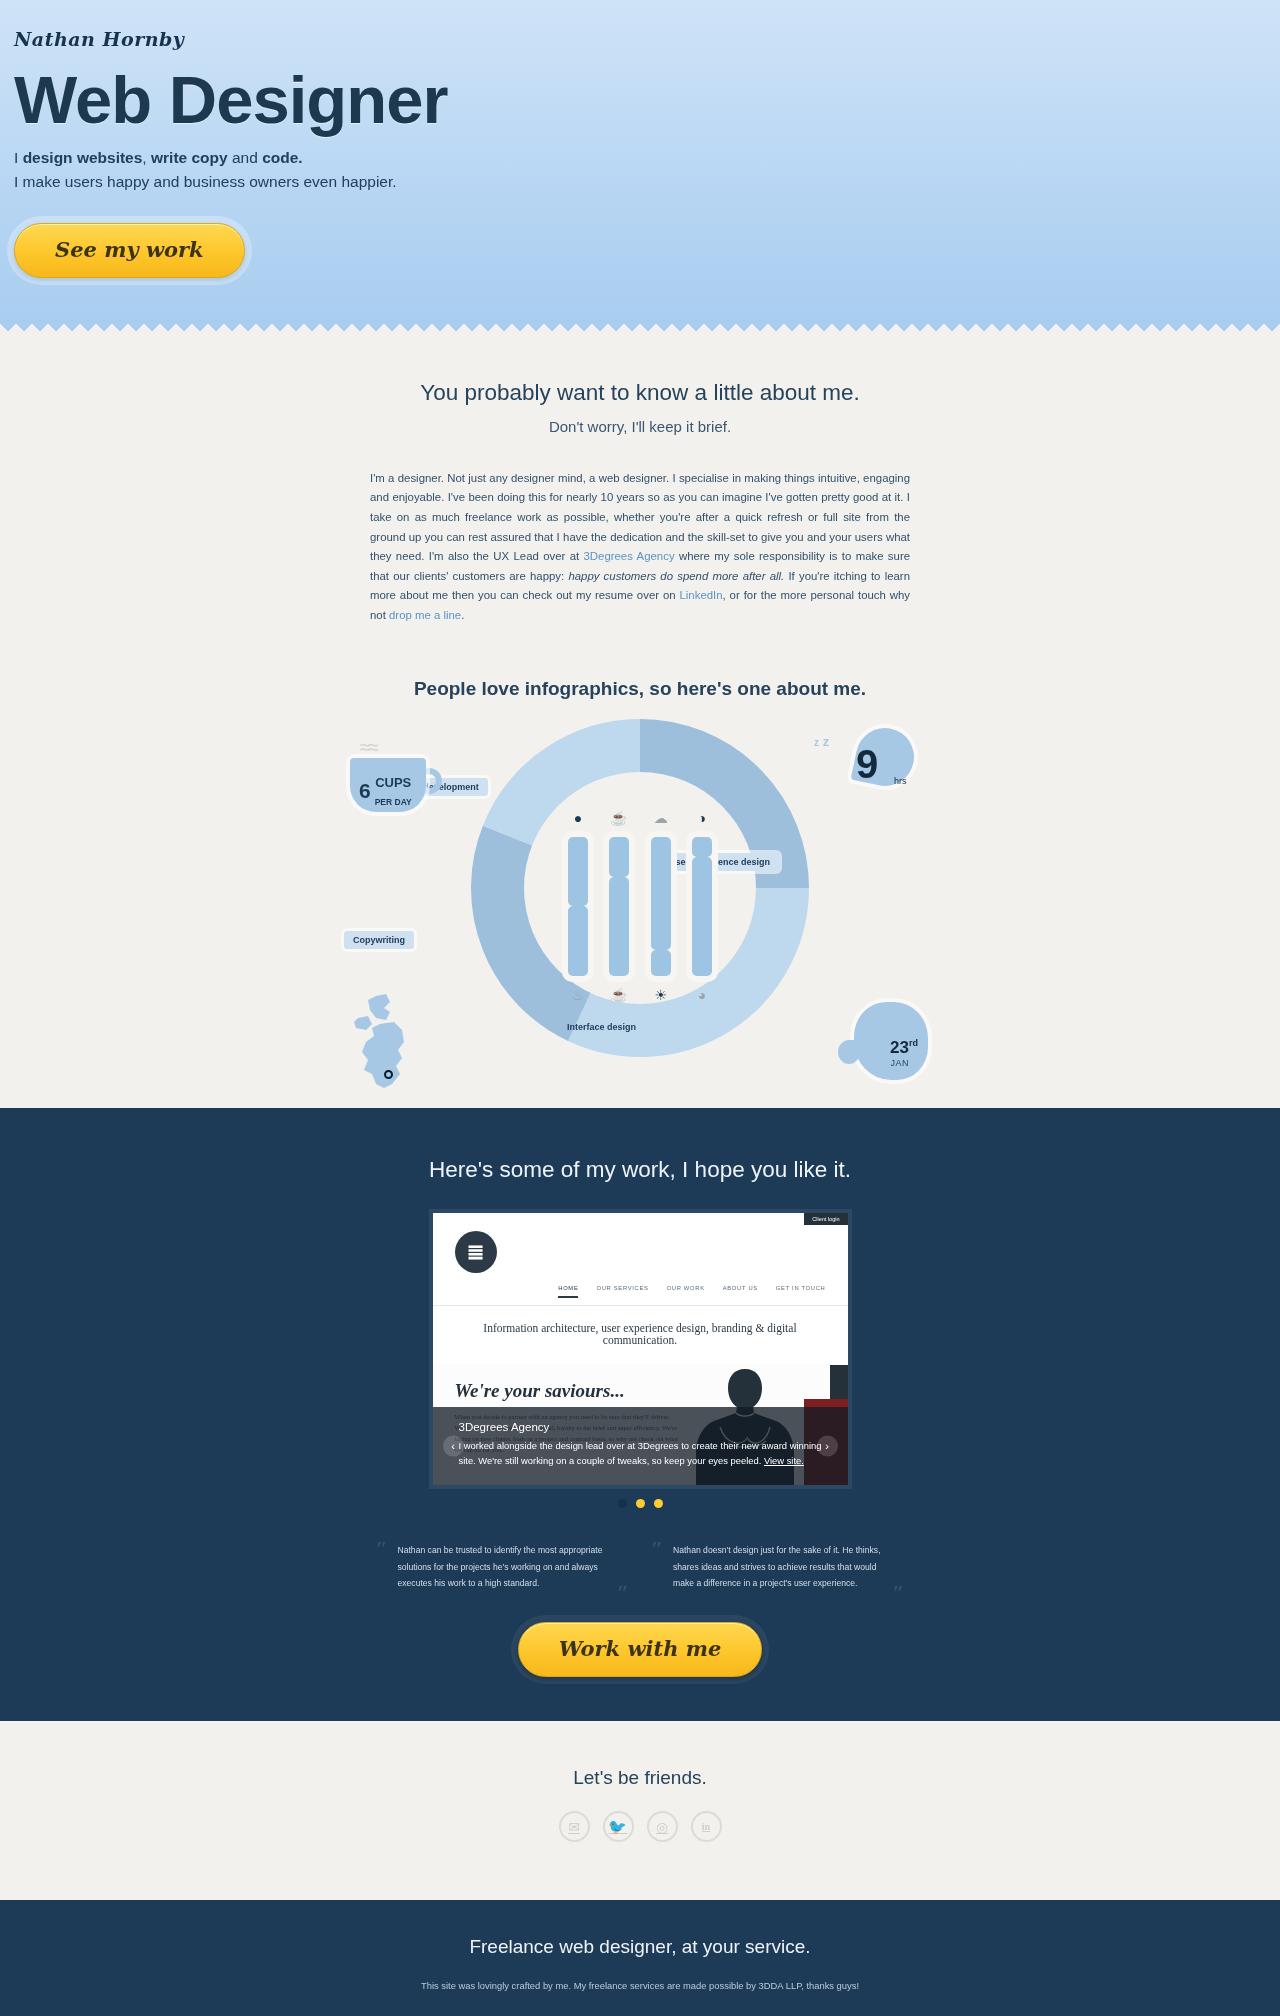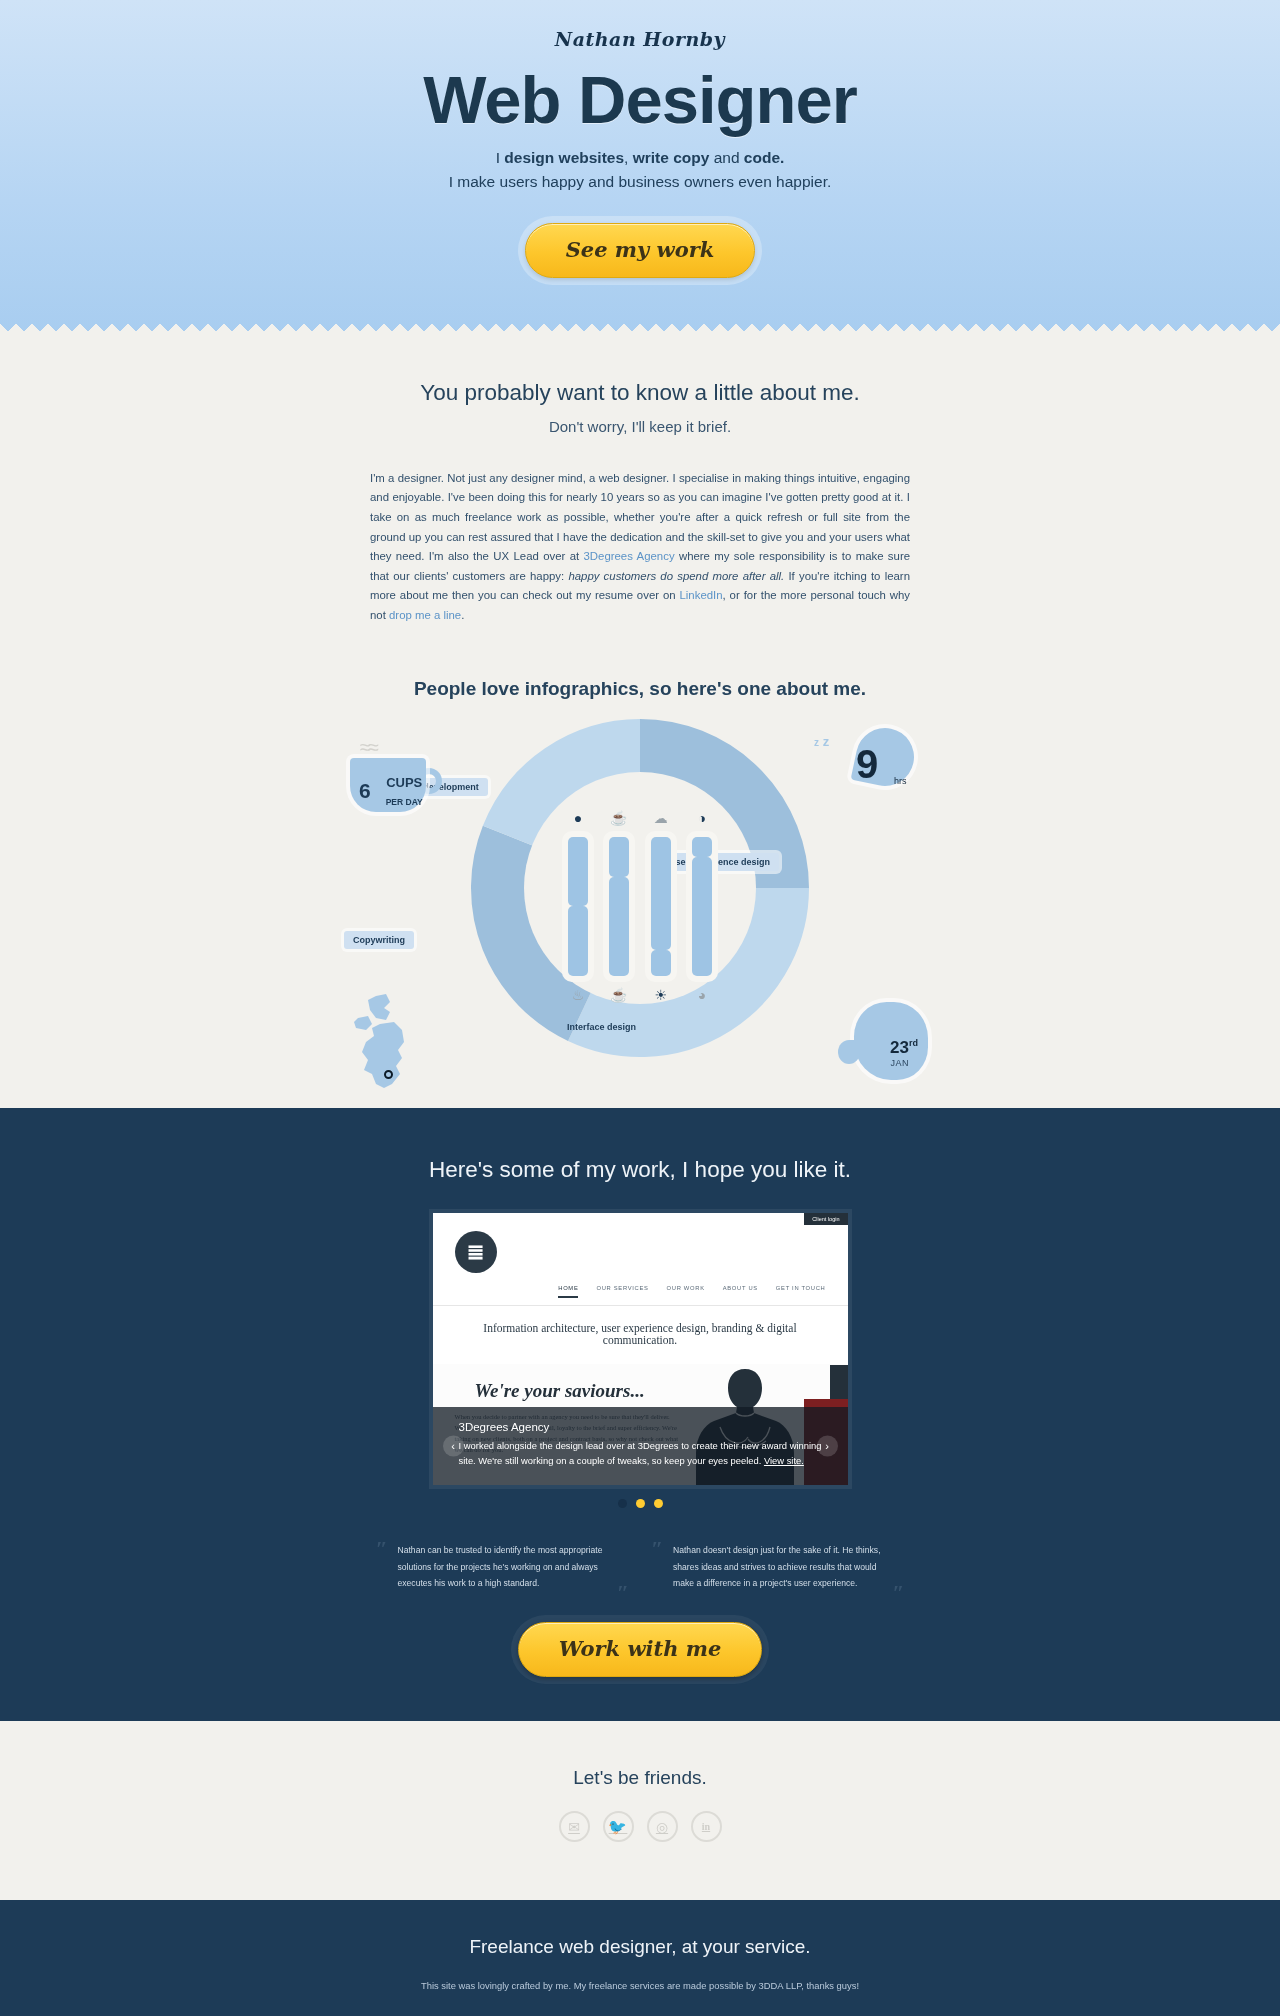--- a/index.html
+++ b/index.html
@@ -9,22 +9,22 @@
     background:#f2f1ed;
     color:#1d3b57;
     -webkit-font-smoothing:antialiased;
   }
   .page { width:1280px; margin:0 auto; position:relative; overflow:hidden; }
 
   
   .hero {
     position:relative;
     background:linear-gradient(to bottom,#cfe3f7 0%,#b6d5f3 60%,#a8cdf0 100%);
-    padding:28px 8px 56px;
-    text-align:center;
+    padding:28px 14px 56px;
+    text-align:left;
   }
   .hero::after{
     content:"";
     position:absolute; left:0; right:0; bottom:-1px; height:14px;
     background:
       linear-gradient(-45deg,#f2f1ed 8px, transparent 0) 0 100%/16px 16px repeat-x,
       linear-gradient(45deg,#f2f1ed 8px, transparent 0) 0 100%/16px 16px repeat-x;
   }
   .signature{
     font-family:"DejaVu Serif", serif;
@@ -174,21 +174,21 @@
     display:flex; gap:18px; justify-content:flex-end;
     font-size:5.8px; letter-spacing:.7px; color:#5b6a78;
     padding:12px 22px 7px; border-bottom:1px solid #e6e6e6;
   }
   .shotnav span:first-child{ color:#2b3a46; border-bottom:2px solid #2b3a46; padding-bottom:5px; }
   .shot-tag{
     font-family:"Liberation Serif", serif; font-size:11.5px; color:#2b3a46;
     padding:16px 22px 18px; text-align:center;
   }
   .shot-hero{ position:relative; background:#fcfcfc; padding:16px 22px 30px; min-height:120px; }
-  .shot-hero h3{ font-family:"Liberation Serif", serif; font-style:italic; font-size:19px; color:#24303a;margin-left:20px; }
+  .shot-hero h3{ font-family:"Liberation Serif", serif; font-style:italic; font-size:19px; color:#24303a; }
   .shot-hero p{ font-family:"Liberation Serif", serif; font-size:6.5px; line-height:1.7; color:#55626e; margin-top:9px; width:230px; }
   .silhouette{ position:absolute; right:48px; bottom:0; width:110px; height:120px; }
   .red-block{ position:absolute; right:0; bottom:0; width:44px; height:86px; background:#7d1f21; }
   .dark-block{ position:absolute; right:0; bottom:0; width:18px; height:120px; background:#24303a; }
 
   .caption{
     position:absolute; left:0; right:0; bottom:0;
     background:rgba(17,26,35,.76); color:#fff;
     padding:14px 26px 16px;
   }
@@ -307,21 +307,21 @@
           <div class="ic grey">◕</div>
         </div>
       </div>
 
       <div class="badge cups">
         <div class="steam">≈≈</div>
         <div class="handle"></div>
         <div class="cupbody"></div>
         <div class="txt">
           <span class="num">6</span>
-          <span style="margin-left:15px;">
+          <span style="margin-left:4px;">
             <span class="u1">CUPS</span><br>
             <span class="u2">PER DAY</span>
           </span>
         </div>
       </div>
 
       <div class="badge sleep">
         <div class="moon"></div>
         <div class="zs"><span>z</span> <span>z</span></div>
         <div class="num">9</div>

